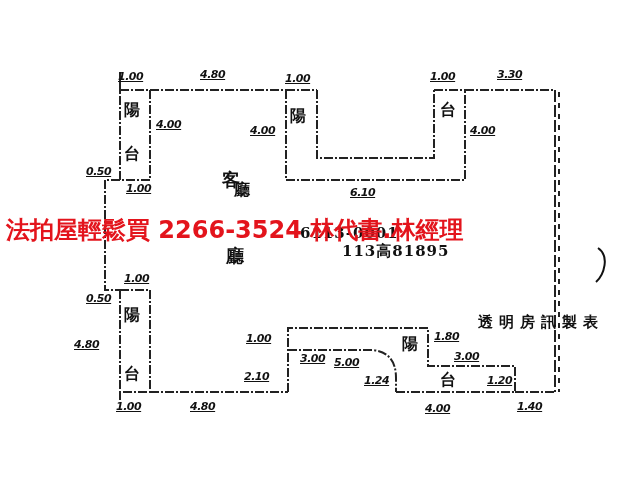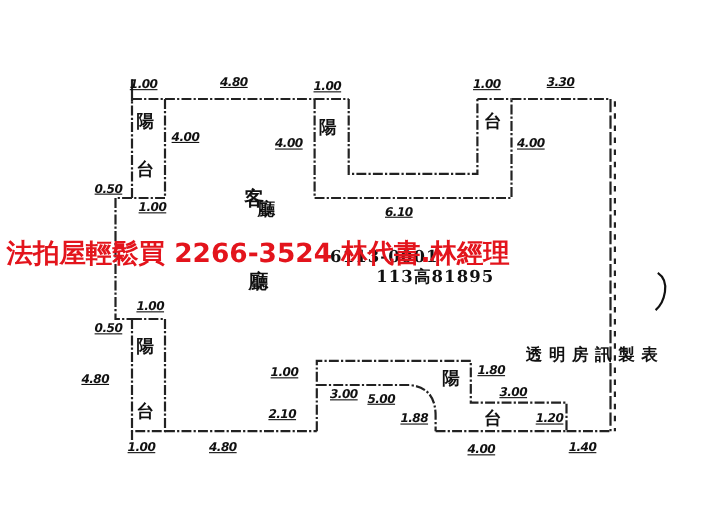--- a/index.html
+++ b/index.html
@@ -63,21 +63,21 @@
 <div class="lbl dim" style="left:350px;top:186px;">6.10</div>
 <div class="lbl dim" style="left:124px;top:272px;">1.00</div>
 <div class="lbl dim" style="left:86px;top:292px;">0.50</div>
 <div class="lbl dim" style="left:74px;top:338px;">4.80</div>
 <div class="lbl dim" style="left:116px;top:400px;">1.00</div>
 <div class="lbl dim" style="left:190px;top:400px;">4.80</div>
 <div class="lbl dim" style="left:334px;top:308px;margin-top:48px;">5.00</div>
 <div class="lbl dim" style="left:246px;top:332px;">1.00</div>
 <div class="lbl dim" style="left:300px;top:352px;">3.00</div>
 <div class="lbl dim" style="left:244px;top:370px;">2.10</div>
-<div class="lbl dim" style="left:364px;top:374px;">1.88</div>
+<div class="lbl dim" style="left:364px;top:374px;">1.24</div>
 <div class="lbl dim" style="left:434px;top:330px;">1.80</div>
 <div class="lbl dim" style="left:454px;top:350px;">3.00</div>
 <div class="lbl dim" style="left:487px;top:374px;">1.20</div>
 <div class="lbl dim" style="left:425px;top:402px;">4.00</div>
 <div class="lbl dim" style="left:517px;top:400px;">1.40</div>
 
 <div class="lbl room" style="left:222px;top:168px;">客</div>
 <div class="lbl room" style="left:234px;top:180px;font-size:16px;">廳</div>
 <div class="lbl room" style="left:226px;top:244px;font-size:18px;">廳</div>
 

